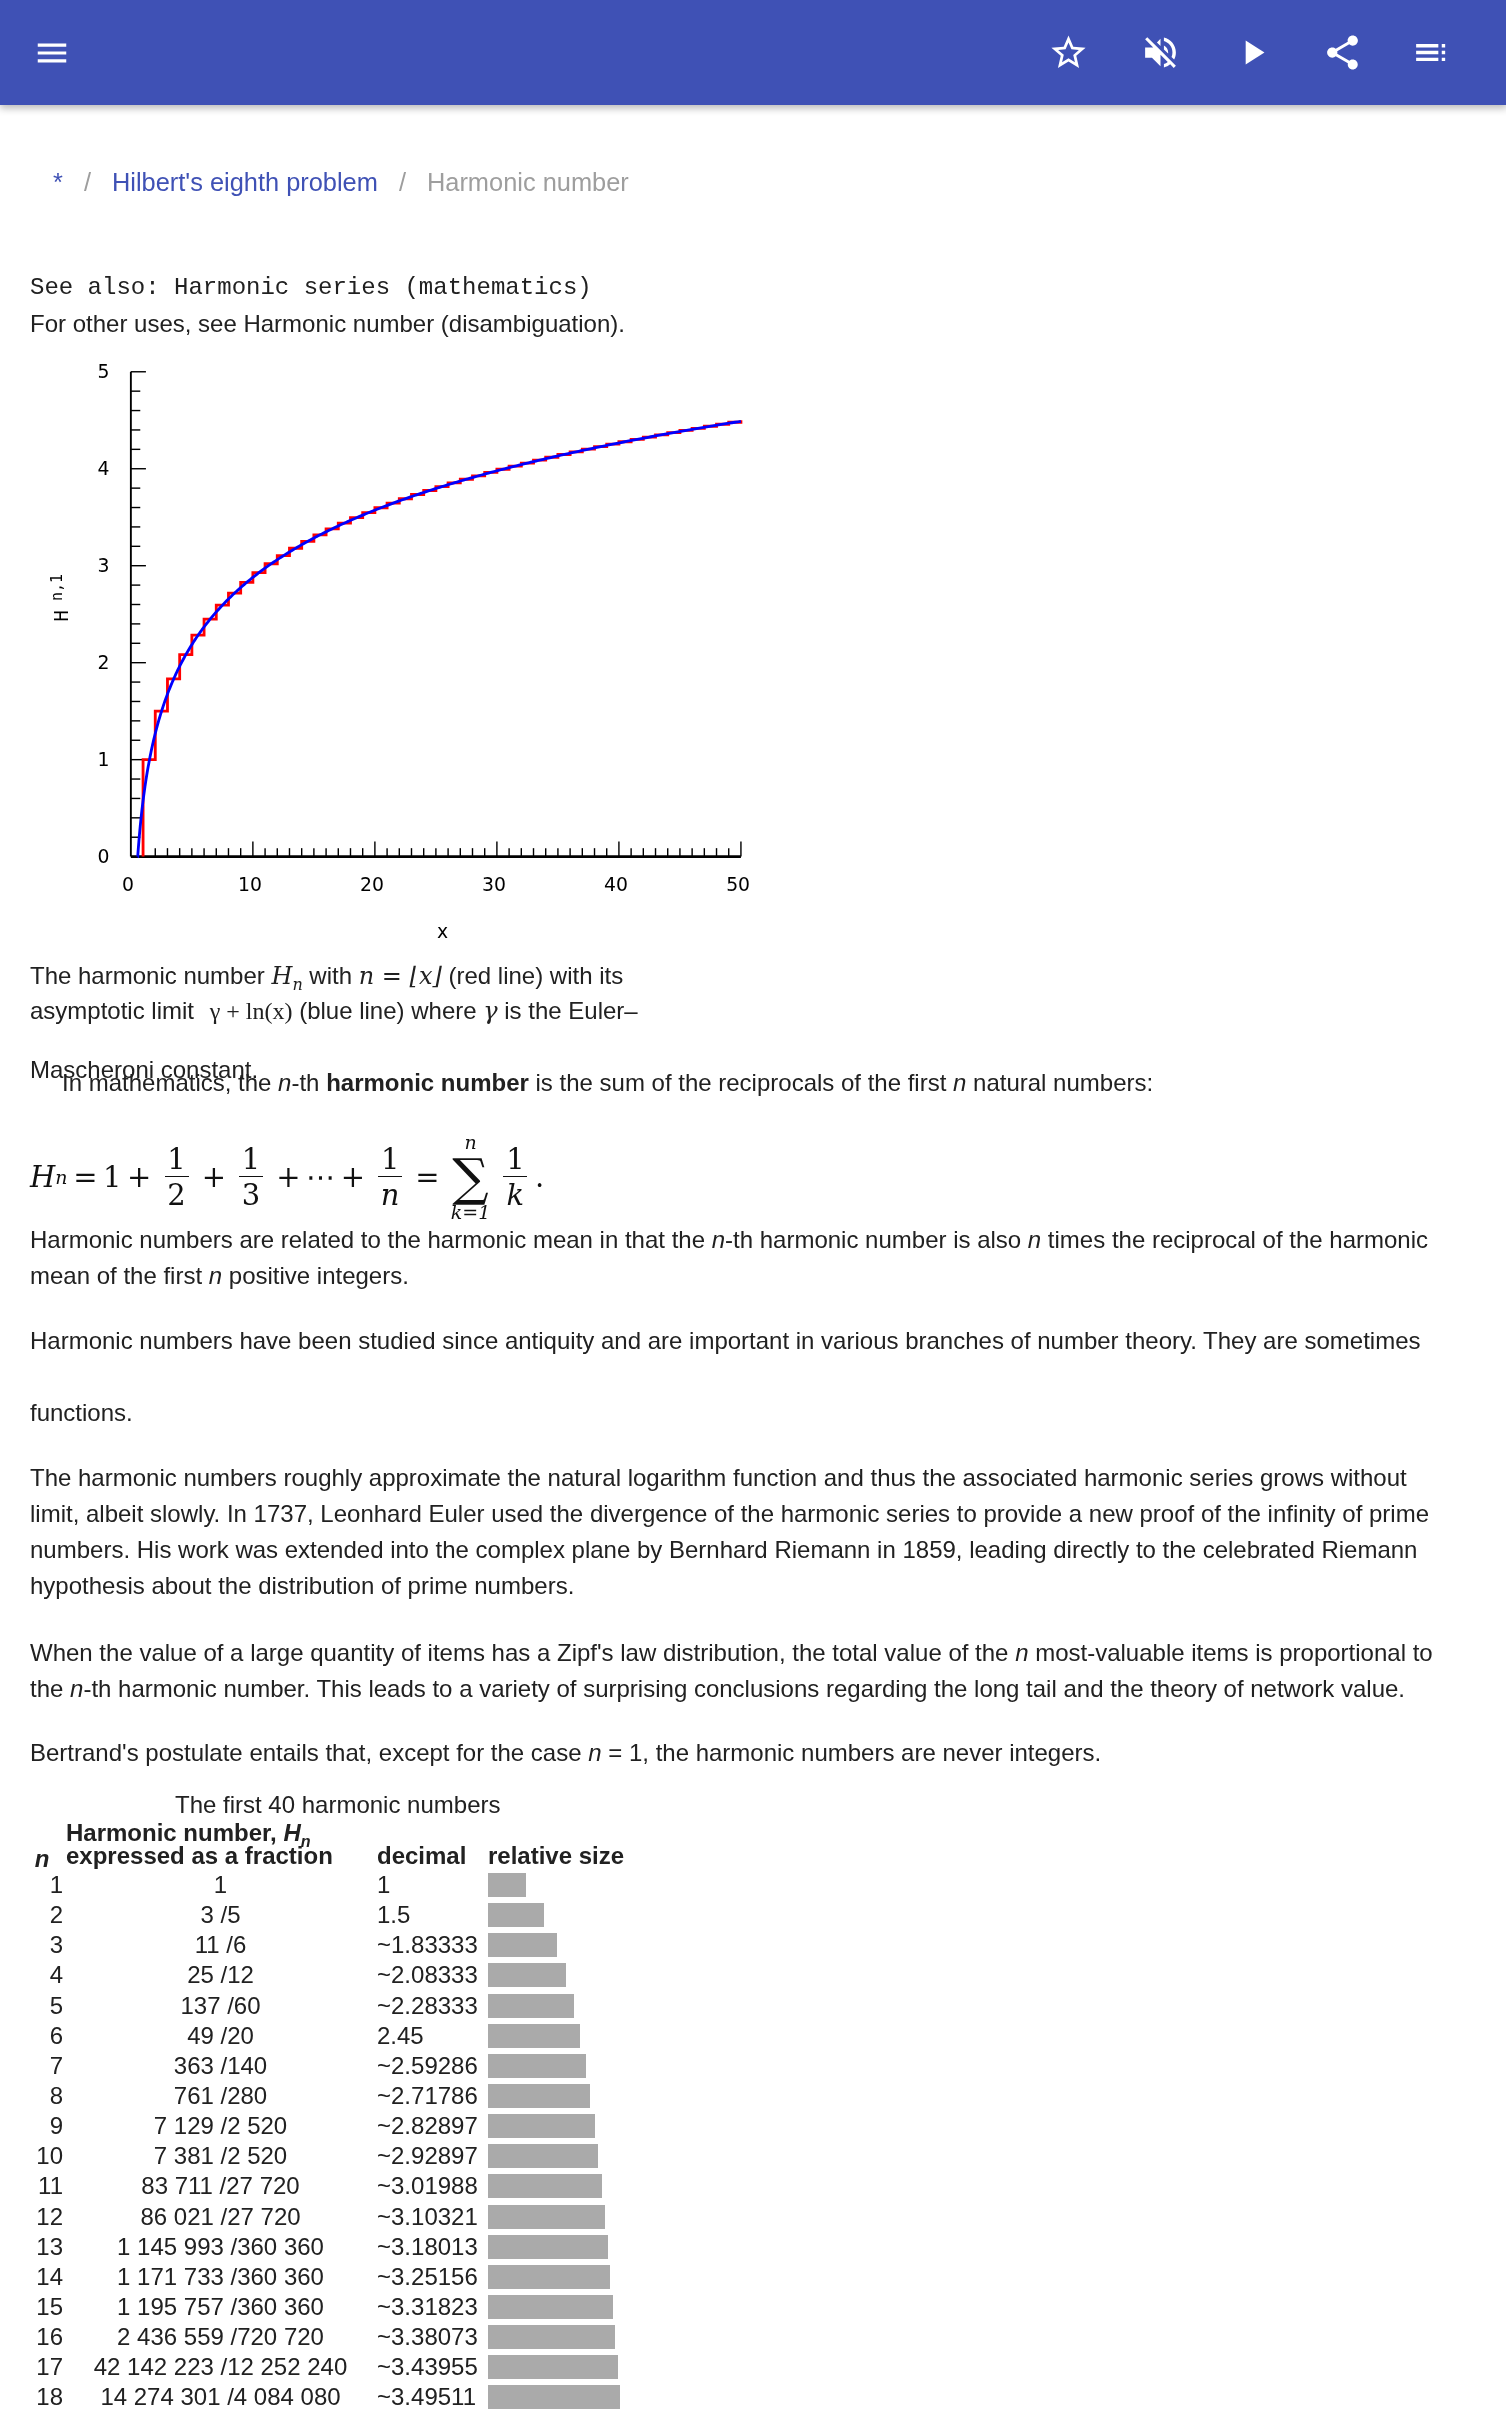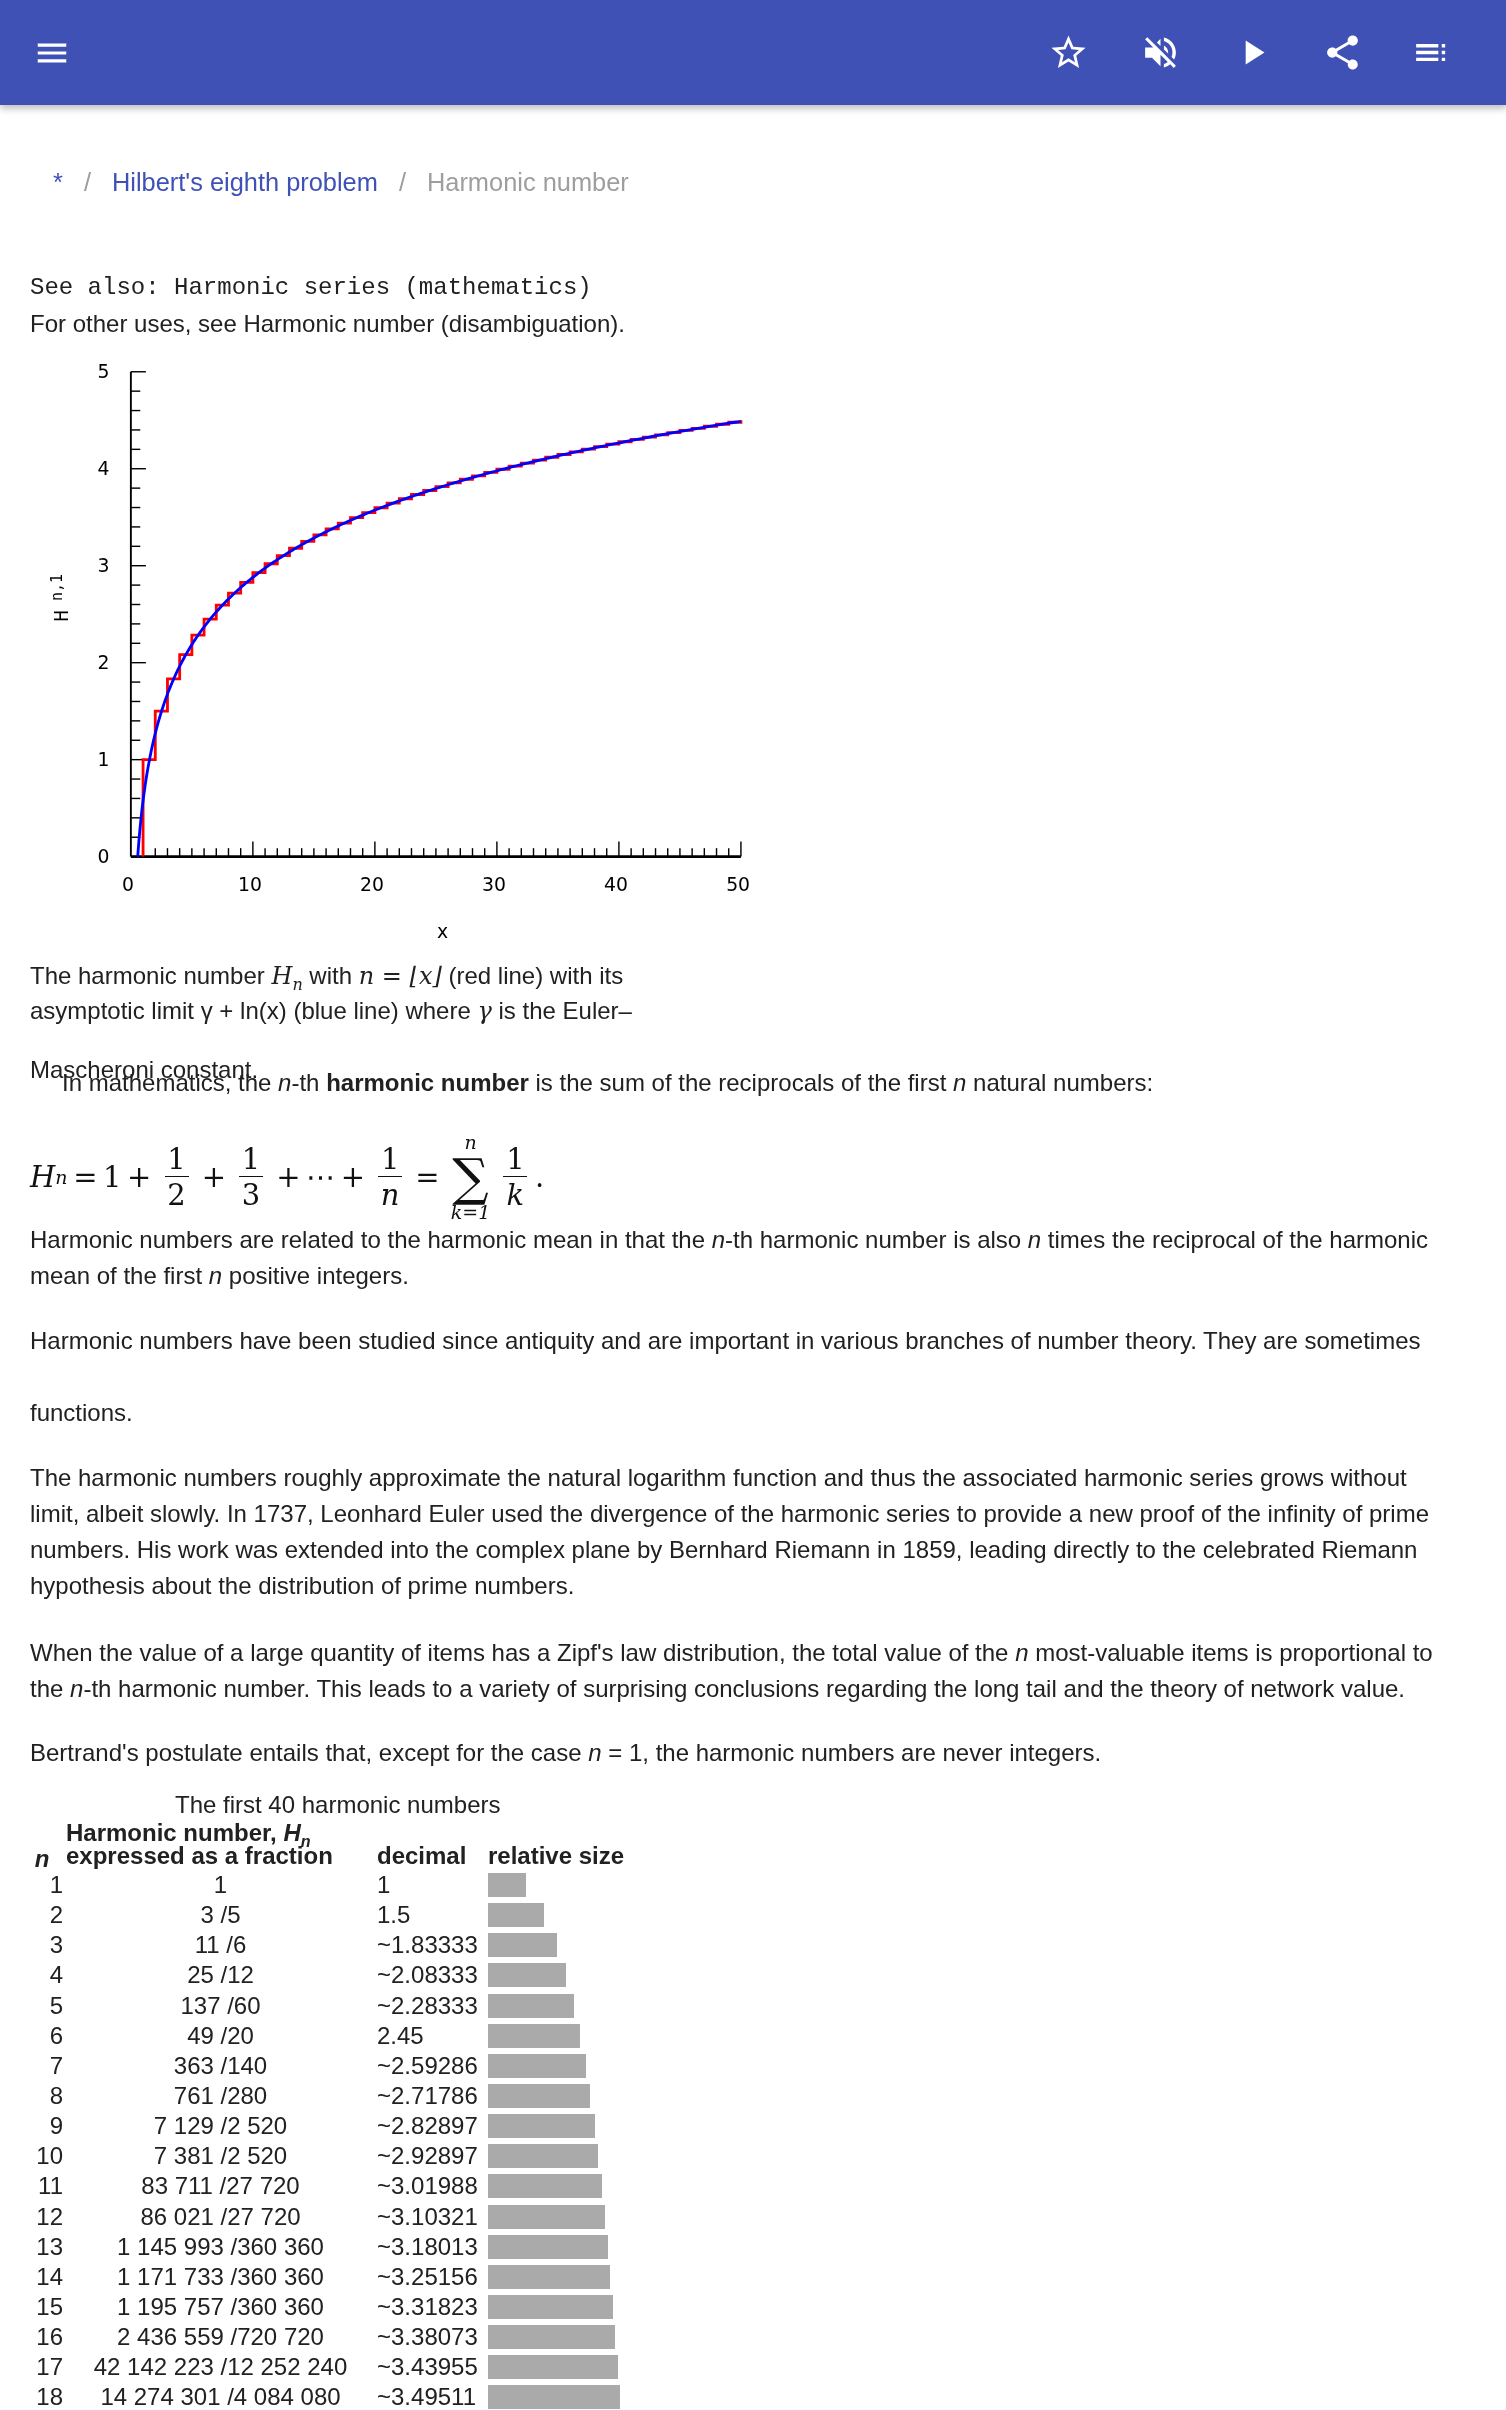--- a/index.html
+++ b/index.html
@@ -10,21 +10,21 @@
   .appbar .ibtn { position: absolute; top: 24.5px; width: 56px; height: 56px; display: flex; align-items: center; justify-content: center; cursor: pointer; }
   .appbar svg { display: block; }
   .crumbs { position: absolute; top: 168px; left: 53px; font-size: 25.4px; display: flex; align-items: center; white-space: nowrap; }
   .crumbs .link { color: #3F51B5; }
   .crumbs .sep { color: #9e9e9e; margin: 0 21px; }
   .crumbs .cur { color: #9e9e9e; }
   .txt { position: absolute; left: 30px; font-size: 24px; line-height: 36px; color: #212121; }
   .para { width: 1450px; }
   .para i { font-style: italic; }
   .math { font-family: "DejaVu Serif", "Liberation Serif", serif; font-style: italic; }
-  .mroman { font-family: Liberation Sans, sans-serif; font-style: normal; }
+  .mroman { font-family: Liberation Serif, serif; font-style: normal; margin-left: 9px; }
   #plot { position: absolute; left: 0; top: 348px; }
   .formula { position: absolute; left: 30px; top: 1130px; height: 94px; font-family: "DejaVu Serif", "Liberation Serif", serif; font-size: 29px; color: #111; display: flex; align-items: center; }
   .frac { display: inline-flex; flex-direction: column; align-items: center; margin: 0 7.5px; vertical-align: middle; }
   .frac .num { padding: 0 2.8px; border-bottom: 1.9px solid #111; line-height: 34px; }
   .frac .den { line-height: 36px; }
   .op { margin: 0 5.6px; }
   .sum { display: inline-flex; flex-direction: column; align-items: center; margin: 0 5.6px; }
   .sum .sig { font-size: 51px; line-height: 49px; font-style: normal; }
   .sum .sup, .sum .sub { font-size: 19px; line-height: 21px; font-style: italic; }
   .table-wrap { position: absolute; left: 30px; top: 1791px; }

